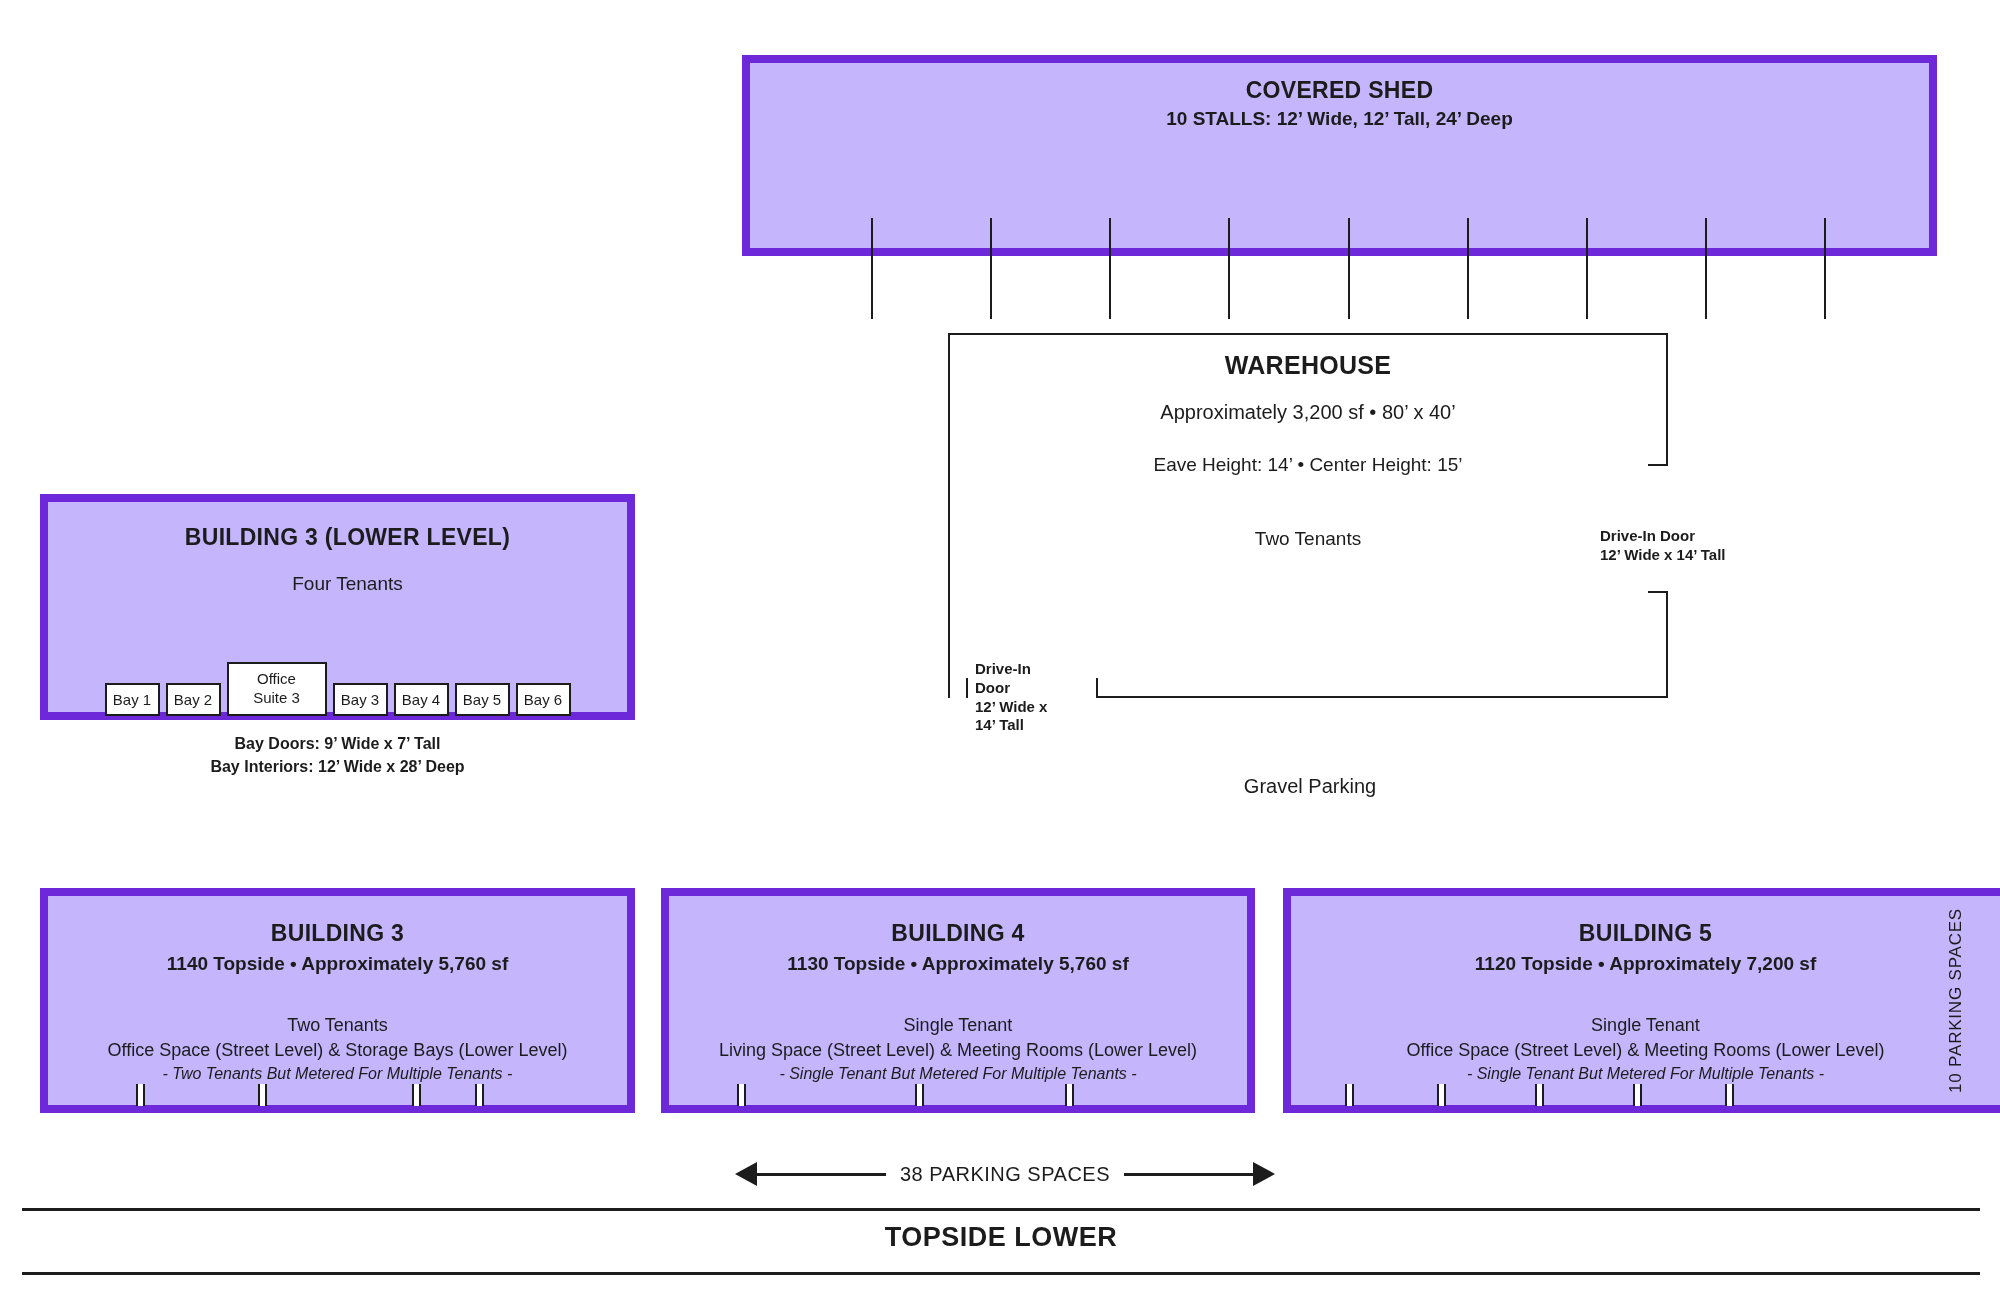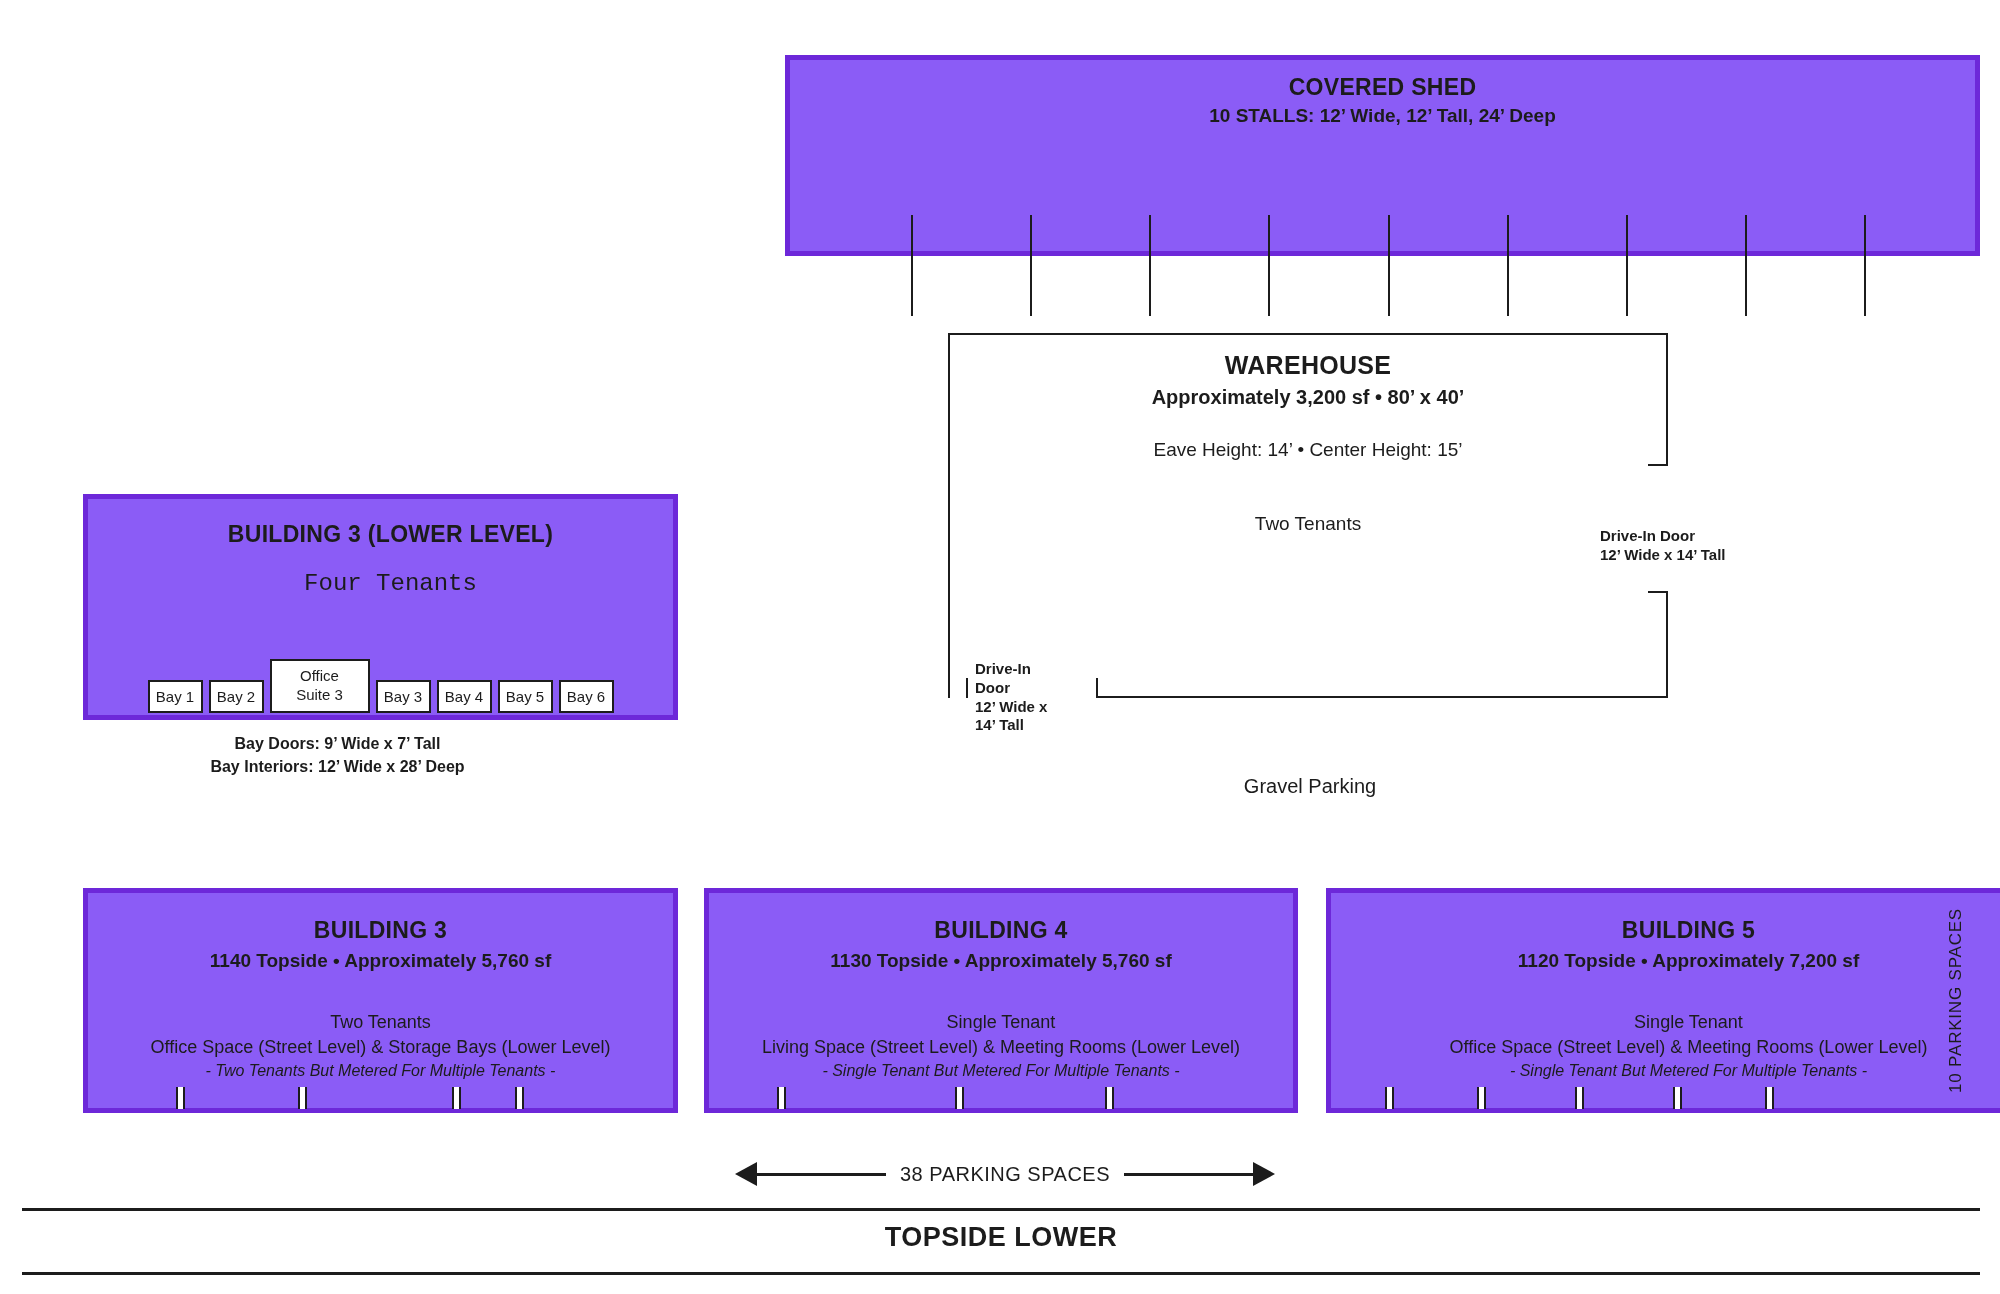--- a/index.html
+++ b/index.html
@@ -13,24 +13,23 @@
   }
   #canvas {
     position: relative;
     width: 2000px;
     height: 1294px;
     overflow: hidden;
     background: #ffffff;
   }
   .box {
     position: absolute;
-    border: 5px solid #6d28d9;
+    border: 8px solid #6d28d9;
     box-sizing: border-box;
-    background: #8b5cf6;
-    margin-left: 43px;
+    background: #c4b5fd;
   }
   .ttl {
     font-weight: bold;
     text-align: center;
     letter-spacing: 0.3px;
   }
   .sub {
     text-align: center;
   }
 
@@ -71,21 +70,21 @@
     background: #1c1c1c;
   }
   #warehouse-text {
     position: absolute;
     left: 948px;
     top: 351px;
     width: 720px;
     text-align: center;
   }
   #warehouse-text .ttl { font-size: 25px; }
-  #warehouse-text .sub1 { font-size: 20px; font-weight: bold; margin-top: 6px; }
+  #warehouse-text .sub1 { font-size: 20px; font-weight: normal; margin-top: 21px; }
   #warehouse-text .sub2 { font-size: 19px; margin-top: 30px; }
   #warehouse-text .sub3 { font-size: 19px; margin-top: 52px; }
 
   .door-label {
     position: absolute;
     font-size: 15px;
     font-weight: bold;
     line-height: 1.25;
     text-align: left;
   }
@@ -101,21 +100,21 @@
 
   
   #bldg3-lower {
     left: 40px;
     top: 494px;
     width: 595px;
     height: 226px;
     padding-left: 20px;
   }
   #bldg3-lower .ttl { margin-top: 22px; font-size: 23px; }
-  #bldg3-lower .sub { margin-top: 22px; font-size: 24px; font-family: Liberation Mono, monospace; }
+  #bldg3-lower .sub { margin-top: 22px; font-size: 19px; }
   .bay-row {
     position: absolute;
     left: 0;
     top: 160px;
     width: 100%;
     display: flex;
     justify-content: center;
     align-items: flex-end;
     gap: 6px;
   }

